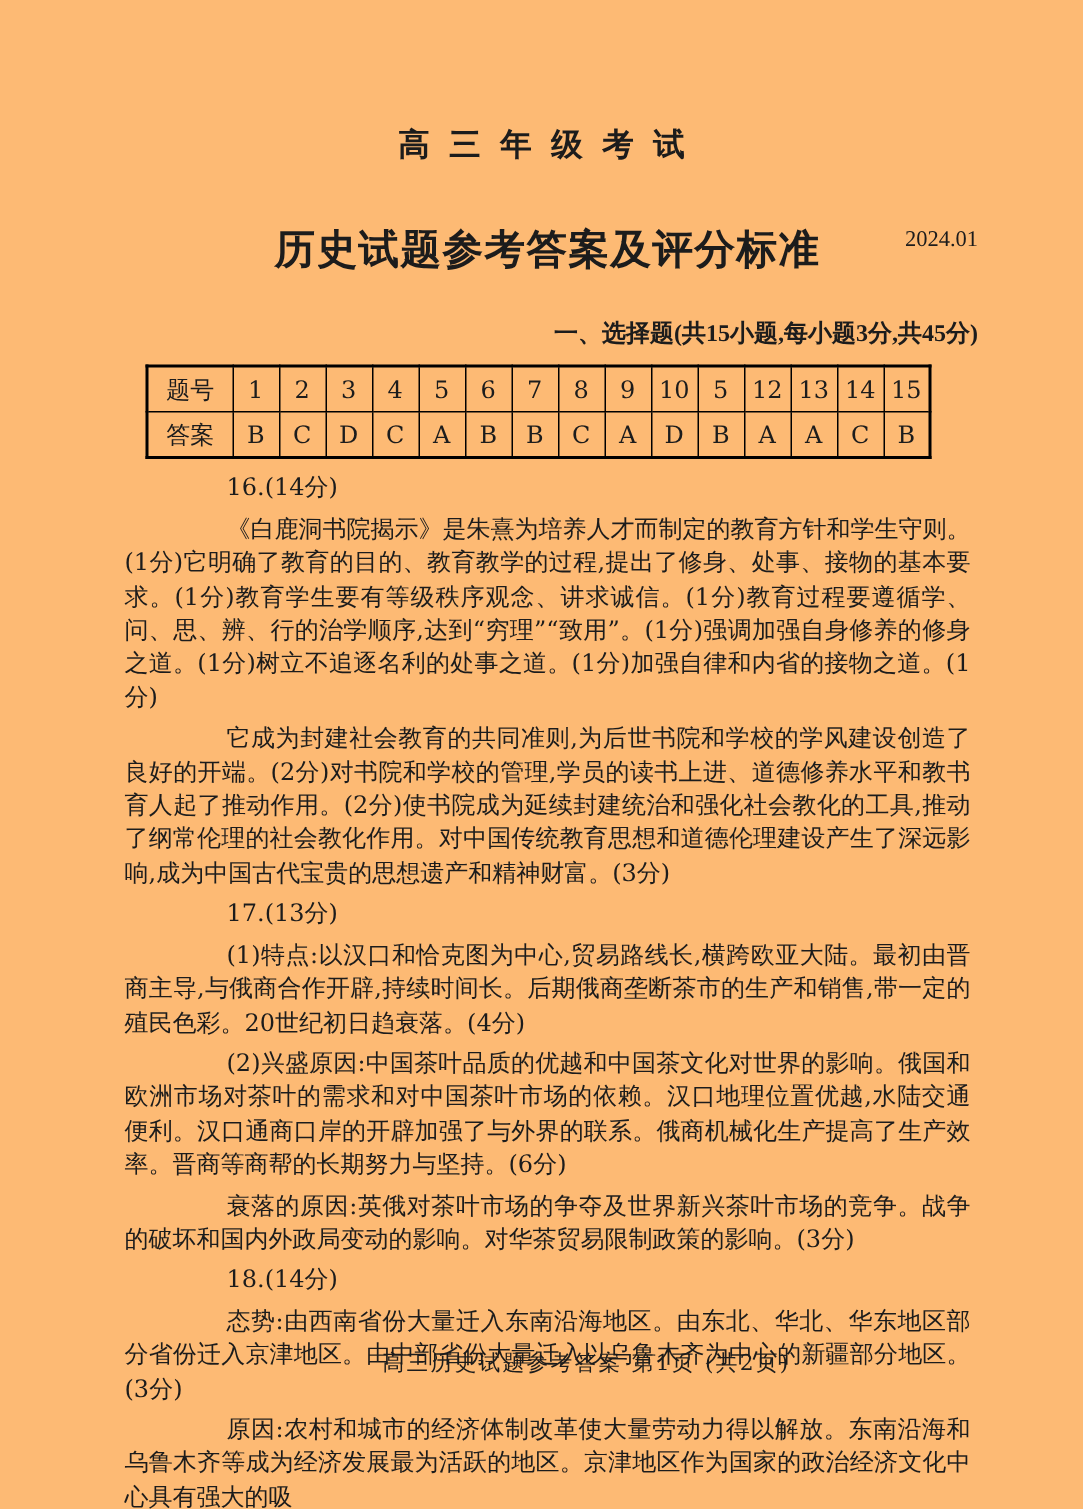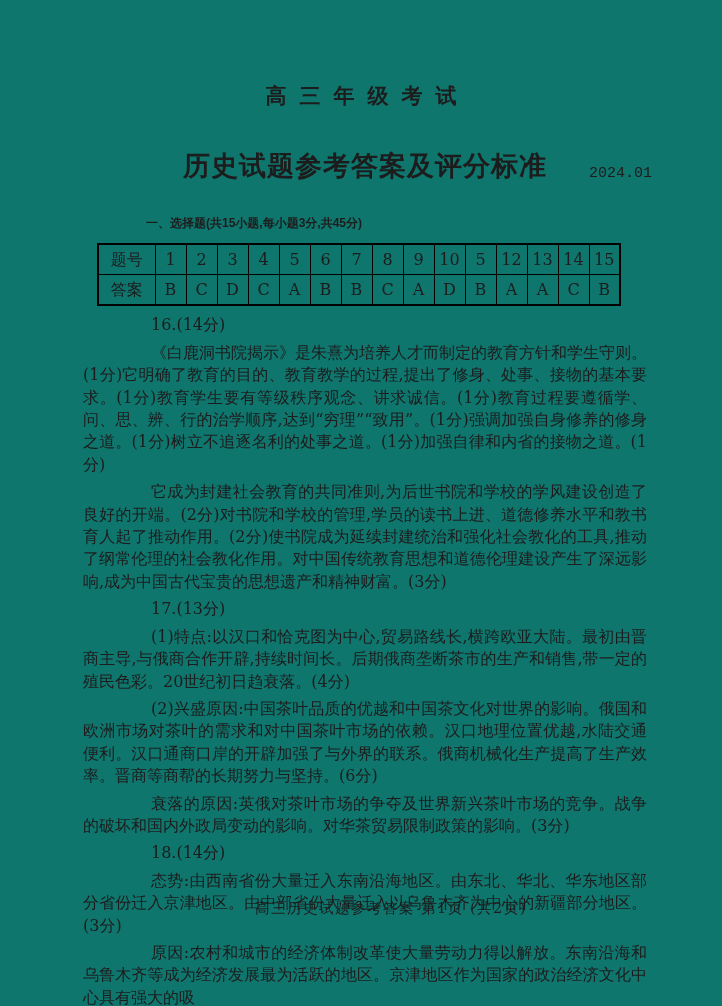--- a/index.html
+++ b/index.html
@@ -1,20 +1,20 @@
 <!DOCTYPE html>
 <html><head>
 <meta charset="utf-8">
 <style>
   html, body { margin: 0; padding: 0; background: #ffffff; }
   .page {
     position: relative;
     width: 722px;
     height: 1006px;
-    background: #0f766e;
+    background: #fdba74;
     color: #1c1c1c;
     font-family: "DejaVu Serif", "Liberation Serif", serif;
     overflow: hidden;
   }
   .exam-title {
     position: absolute;
     top: 82px; left: 0;
     width: 100%;
     margin: 0;
     text-align: center;
@@ -34,39 +34,39 @@
     display: inline-block;
     margin: 0;
     font-family: "DejaVu Sans", "Liberation Sans", sans-serif;
     font-weight: 900;
     font-size: 27px;
     letter-spacing: 1px;
     text-align: right;
   }
   .date {
     position: absolute;
-    right: 0; bottom: 4px;
+    right: 0; bottom: 17px;
     font-size: 15px;
-    font-family: Liberation Mono, monospace;
+    font-family: Liberation Serif, serif;
   }
   .content {
     position: absolute;
     top: 212px; left: 78px;
     width: 574px;
     font-size: 16px;
     line-height: 22.4px;
     text-align: justify;
   }
   .heading {
     margin: 0;
-    font-family: Liberation Sans, sans-serif;
+    font-family: Liberation Serif, serif;
     font-weight: bold;
-    font-size: 12px;
+    font-size: 16px;
     text-indent: 68px;
-    text-align: left;
+    text-align: right;
   }
   .qnum, .para { margin: 5px; text-indent: 68px; }
   .answer-table {
     border-collapse: collapse;
     table-layout: fixed;
     margin: 9px 0 8px 19px;
     border: 2px solid #000;
   }
   .answer-table td {
     border: 1px solid #000;

